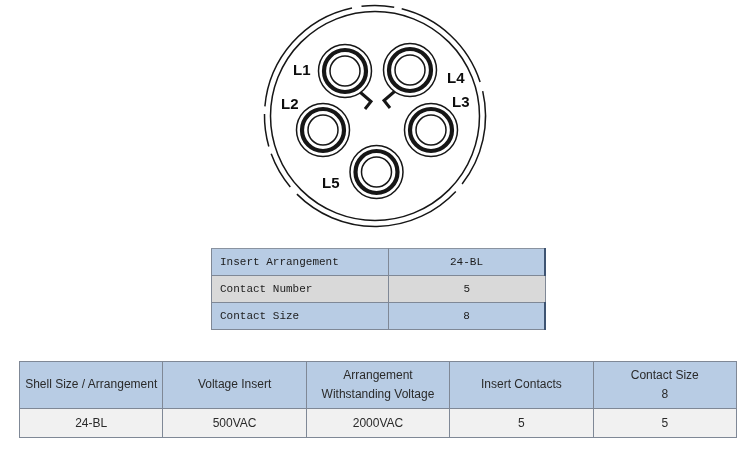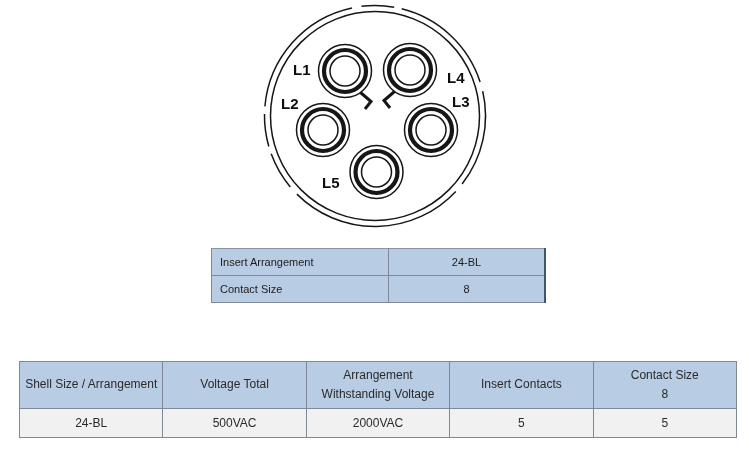--- a/index.html
+++ b/index.html
@@ -22,20 +22,21 @@
 
   
   .info-table {
     position: absolute; left: 211px; top: 248px;
     width: 335px;
     border-collapse: collapse;
     font-size: 11px;
     color: #1c1c1c;
     table-layout: fixed;
     border: 1px solid #5f6b7a;
+    font-family: Liberation Mono, monospace;
   }
   .info-table td {
     border: 1px solid #7f8896;
     height: 24px;
     vertical-align: middle;
   }
   .info-table td.lbl { width: 167px; text-align: left; padding-left: 8px; }
   .info-table td.val { text-align: center; }
   .row-blue td { background: #b8cce4; }
   .row-gray td { background: #d9d9d9; }
@@ -126,36 +127,40 @@
       <text class="contact-label" x="322" y="188">L5</text>
     </g>
   </svg>
 
   <table class="info-table">
     <tbody>
       <tr class="row-blue">
         <td class="lbl">Insert Arrangement</td>
         <td class="val">24-BL</td>
       </tr>
+      <tr class="row-gray">
+        <td class="lbl">Contact Number</td>
+        <td class="val">5</td>
+      </tr>
       <tr class="row-blue">
         <td class="lbl">Contact Size</td>
         <td class="val">8</td>
       </tr>
     </tbody>
   </table>
 
   <table class="spec-table">
     <thead>
       <tr>
         <th>
           <div class="hdr-main">Shell Size / Arrangement</div>
 
         </th>
         <th>
-          <div class="hdr-main">Voltage Total</div>
+          <div class="hdr-main">Voltage Insert</div>
 
         </th>
         <th>
           <div class="hdr-main">Arrangement Withstanding Voltage</div>
 
         </th>
         <th>
           <div class="hdr-main">Insert Contacts</div>
 
         </th>

